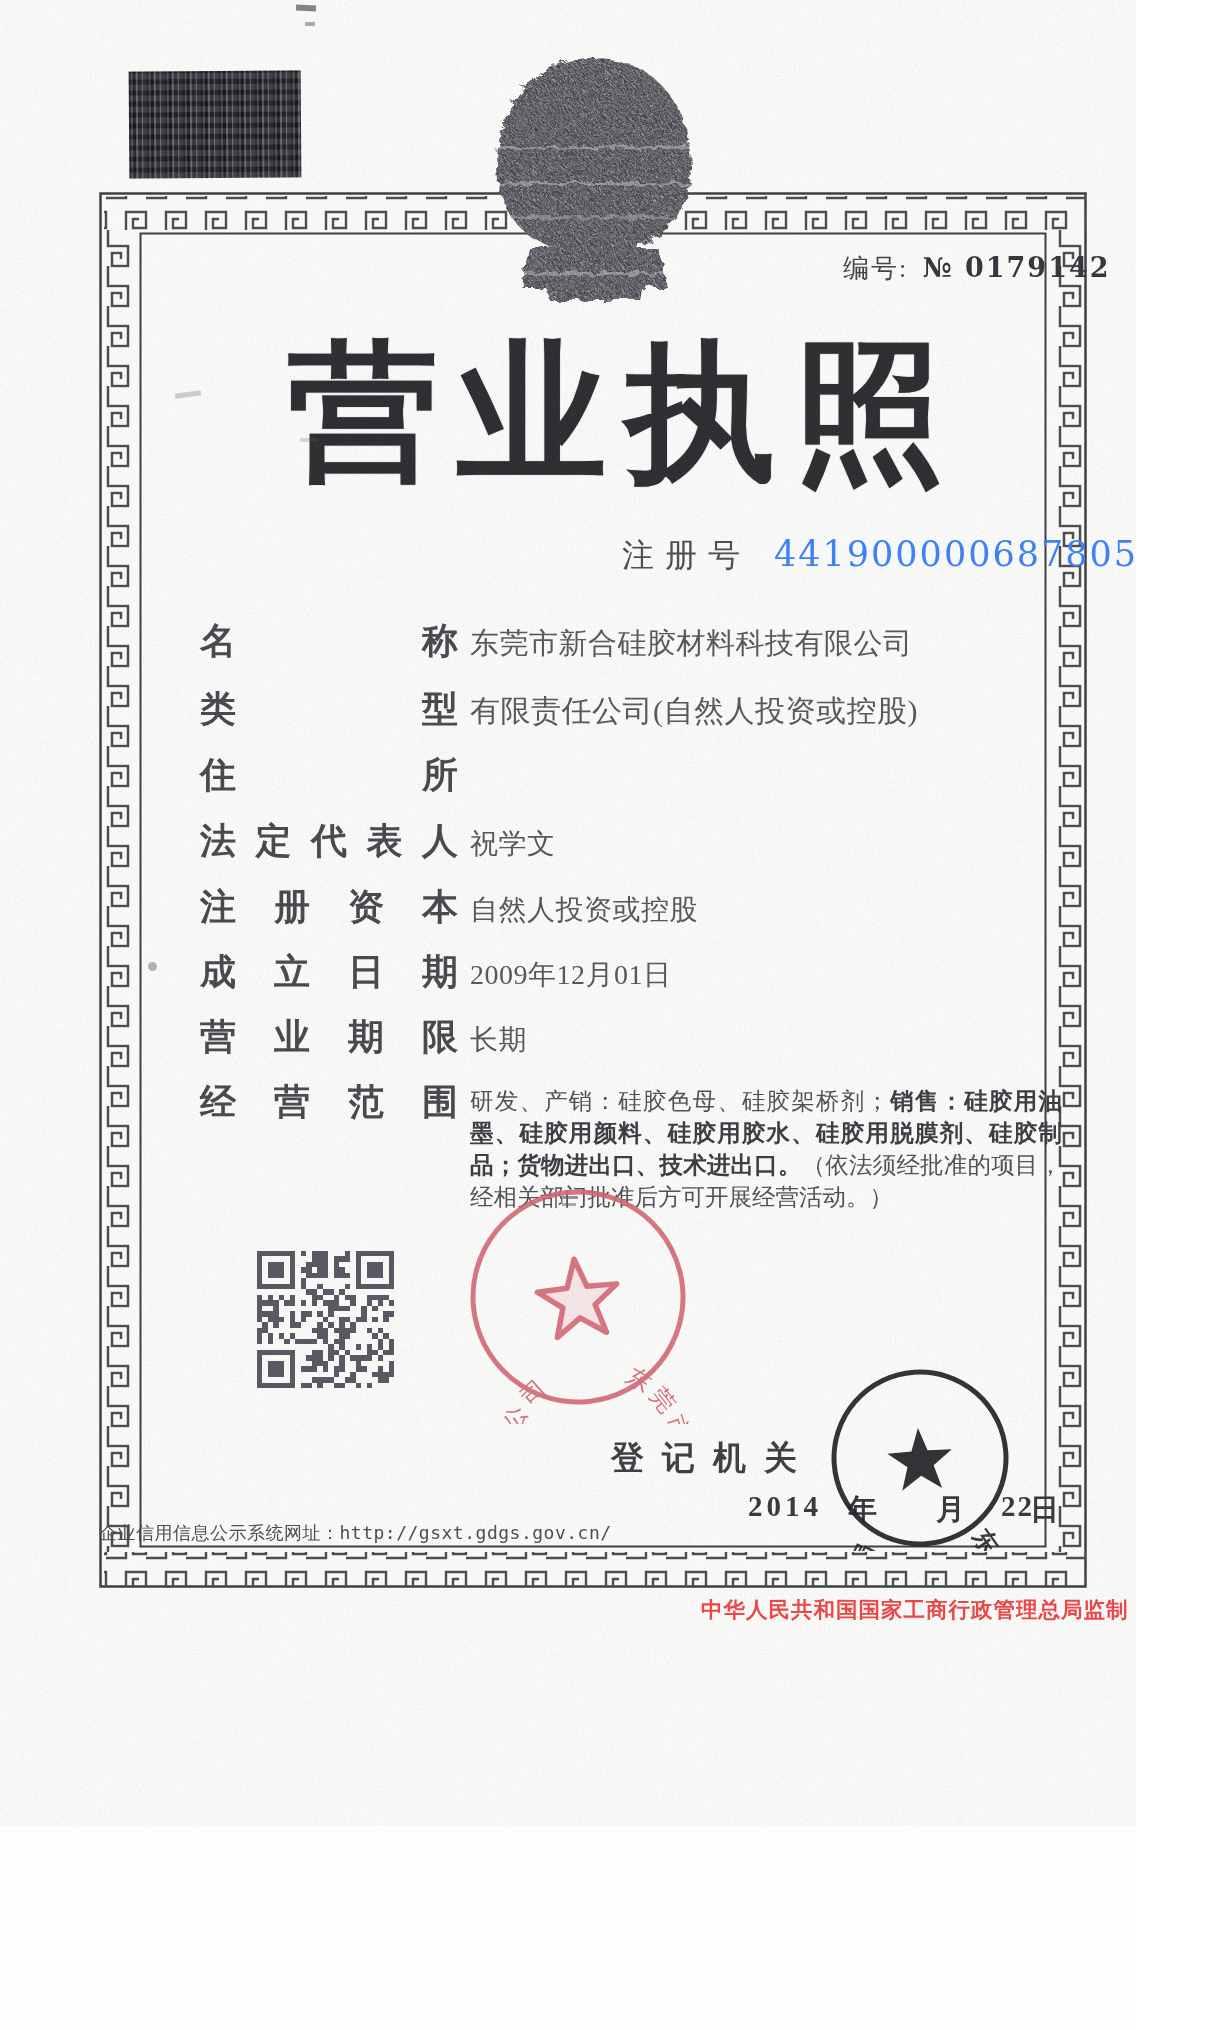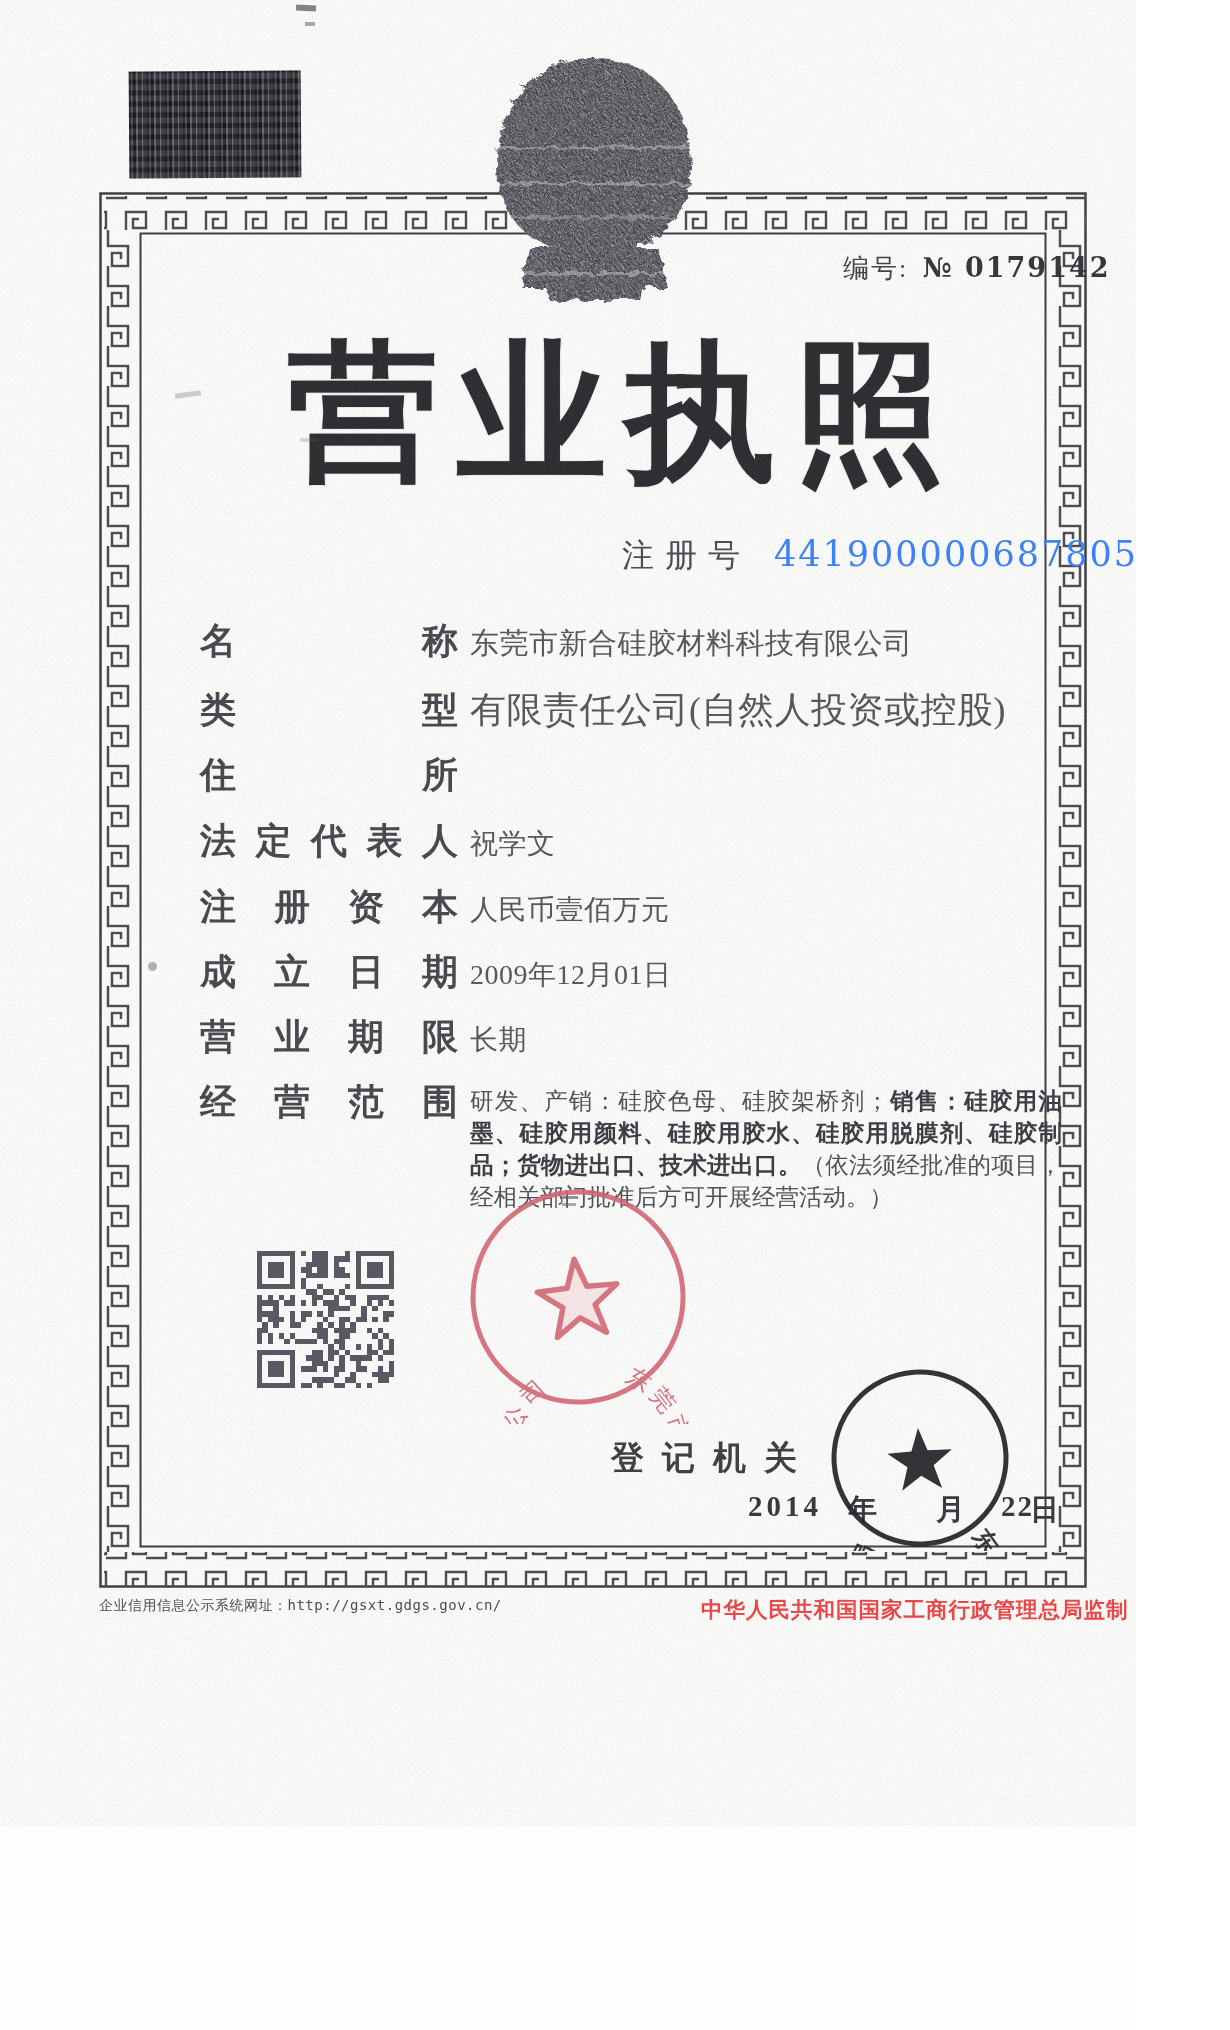--- a/index.html
+++ b/index.html
@@ -51,21 +51,21 @@
   .qr{position:absolute;left:257px;top:1251px;width:137px;height:137px;opacity:.92;}
 
   
   .issuer{position:absolute;left:611px;top:1436px;width:186px;display:flex;justify-content:space-between;
           font-size:33px;font-weight:600;color:#3c3c42;}
   .datep{position:absolute;top:1490px;font-size:29px;color:#35353b;font-weight:600;}
   .d-year{left:748px;letter-spacing:4px;}
   .d-yu{left:848px;} .d-mu{left:936px;} .d-day{left:986px;letter-spacing:2px;margin-left:15px;} .d-du{left:1030px;}
 
   
-  .foot-l{position:absolute;left:99px;top:1597px;font-size:14px;color:#4a4a50;
+  .foot-l{position:absolute;left:99px;top:1521px;font-size:18px;color:#4a4a50;
           font-family:"DejaVu Sans Mono",monospace;letter-spacing:.5px;text-align:center;}
   .foot-r{position:absolute;left:701px;top:1595px;font-size:21.5px;color:#ef4444;font-weight:600;letter-spacing:1px;}
 
   
   .art{position:absolute;background:#5a5a62;}
   .a1{left:296px;top:5px;width:20px;height:6px;opacity:.75;transform:rotate(3deg);}
   .a2{left:305px;top:22px;width:10px;height:4px;opacity:.5;}
   .a3{left:175px;top:392px;width:26px;height:5px;opacity:.28;transform:rotate(-8deg);}
   .a4{left:300px;top:438px;width:18px;height:4px;opacity:.22;}
   .a5{left:148px;top:962px;width:9px;height:9px;border-radius:50%;opacity:.45;}
@@ -149,21 +149,21 @@
         <span>名</span>
         <span>称</span>
       </div>
     <div class="fvalue" style="font-size:29px">东莞市新合硅胶材料科技有限公司</div>
   </div>
   <div class="frow" style="top:686px">
     <div class="flabel">
         <span>类</span>
         <span>型</span>
       </div>
-    <div class="fvalue" style="font-size:36px">有限责任公司(自然人投资或控股)</div>
+    <div class="fvalue" style="font-size:30px">有限责任公司(自然人投资或控股)</div>
   </div>
   <div class="frow" style="top:752px">
     <div class="flabel">
         <span>住</span>
         <span>所</span>
       </div>
   </div>
   <div class="frow" style="top:818px">
     <div class="flabel">
         <span>法</span>
@@ -174,21 +174,21 @@
       </div>
     <div class="fvalue">祝学文</div>
   </div>
   <div class="frow" style="top:884px">
     <div class="flabel">
         <span>注</span>
         <span>册</span>
         <span>资</span>
         <span>本</span>
       </div>
-    <div class="fvalue">人民币壹佰万元</div>
+    <div class="fvalue">自然人投资或控股</div>
   </div>
   <div class="frow" style="top:949px">
     <div class="flabel">
         <span>成</span>
         <span>立</span>
         <span>日</span>
         <span>期</span>
       </div>
     <div class="fvalue">2009年12月01日</div>
   </div>

